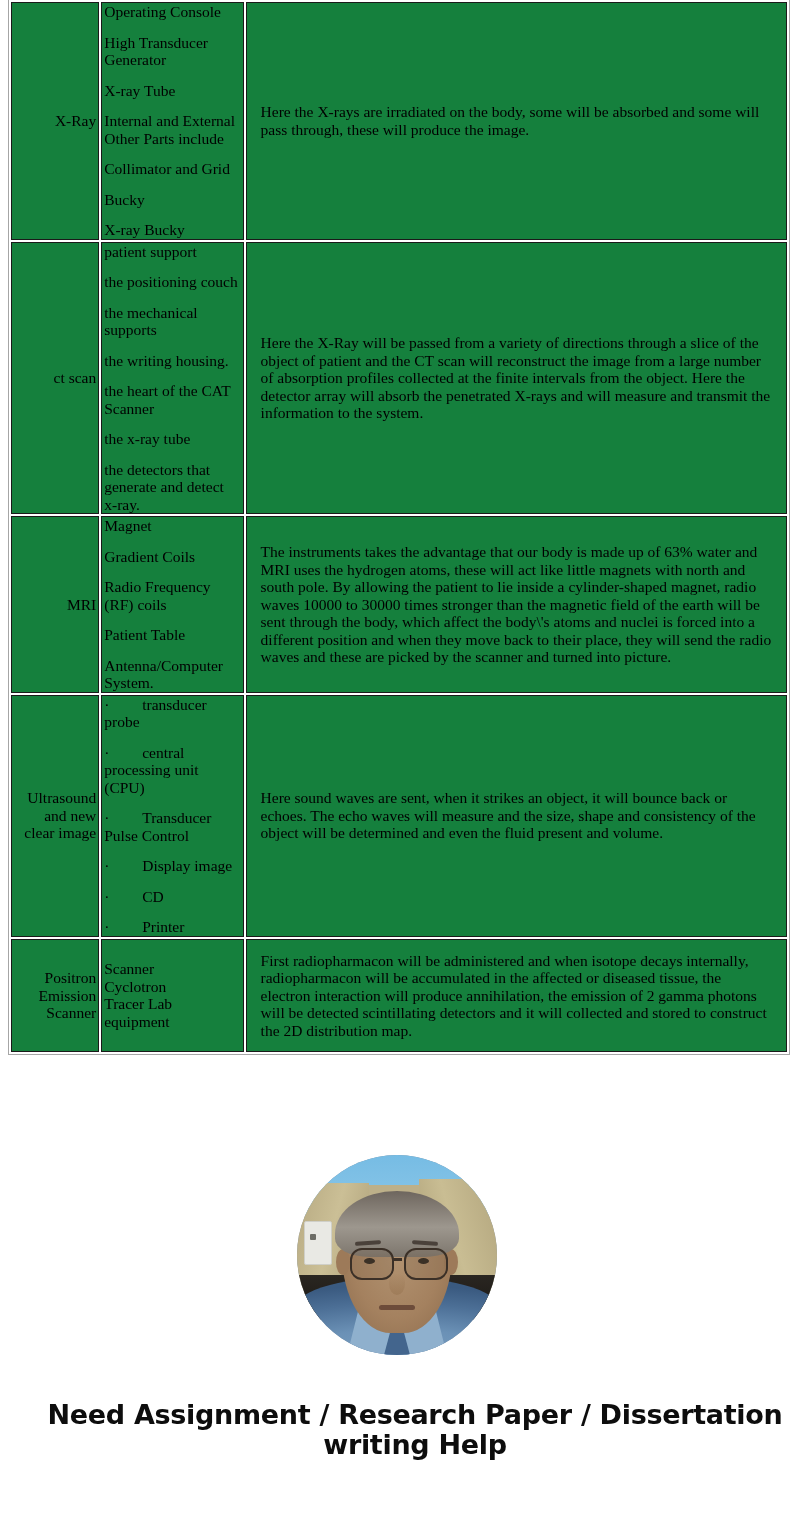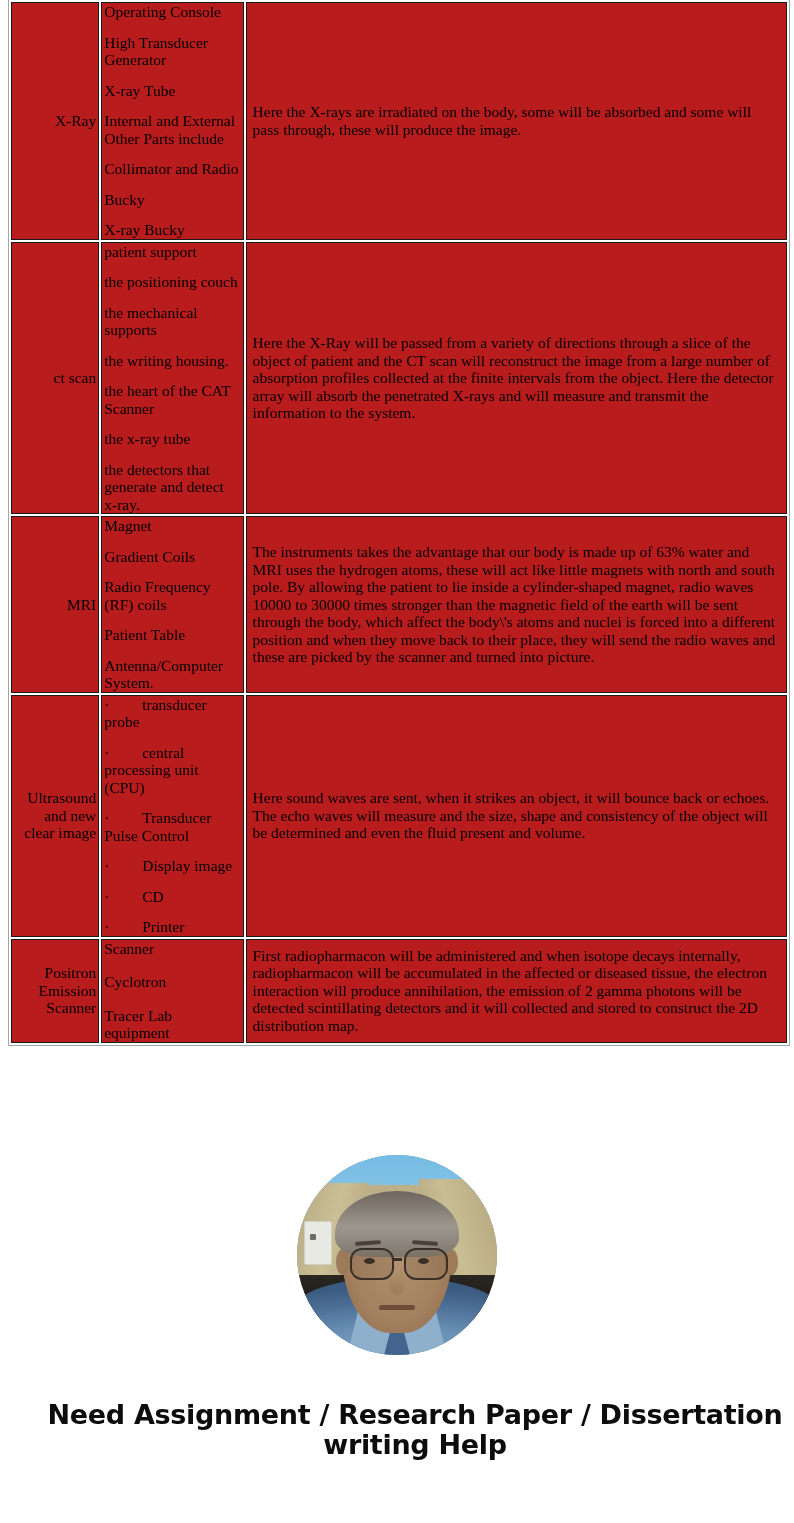--- a/index.html
+++ b/index.html
@@ -38,49 +38,49 @@
     table-layout: fixed;
     background: #ffffff;
   }
 
   table.modality-table td {
     border: 1px solid #1a1a1a;
     vertical-align: middle;
     padding: 0px 2px 0px 2px;
     font-size: 15.5px;
     line-height: 1.13;
-    background: #b91c1c;
+    background: #15803d;
   }
 
   col.c1 { width: 88px; }
   col.c2 { width: 142px; }
   col.c3 { width: 540px; }
 
   .cell-modality {
     vertical-align: middle;
     text-align: right;
   }
   .cell-parts p,
   .cell-desc p,
   .cell-modality p {
-    margin: 4px;
+    margin: 12px;
     padding: 0;
   }
   .cell-parts p {
     margin: 0 0 0 0;
   }
   .parts-list p {
     margin: 0;
     padding: 0;
   }
   .parts-list p + p {
     margin-top: 13px;
   }
   .parts-tight p + p {
-    margin-top: 16px;
+    margin-top: 0px;
   }
   .cell-desc {
     vertical-align: middle;
   }
   .bullet-mark {
     display: inline-block;
     width: 38px;
   }
 
   
@@ -252,21 +252,21 @@
         <tr>
           <td class="cell-modality">
             <span>X-Ray</span>
           </td>
           <td class="cell-parts">
             <div class="parts-list">
               <p>Operating Console</p>
               <p>High Transducer Generator</p>
               <p>X-ray Tube</p>
               <p>Internal and External Other Parts include</p>
-              <p>Collimator and Radio</p>
+              <p>Collimator and Grid</p>
               <p>Bucky</p>
               <p>X-ray Bucky</p>
             </div>
           </td>
           <td class="cell-desc">
             <p>Here the X-rays are irradiated on the body, some will be absorbed and some will pass through, these will produce the image.</p>
           </td>
         </tr>
 
         <tr>

